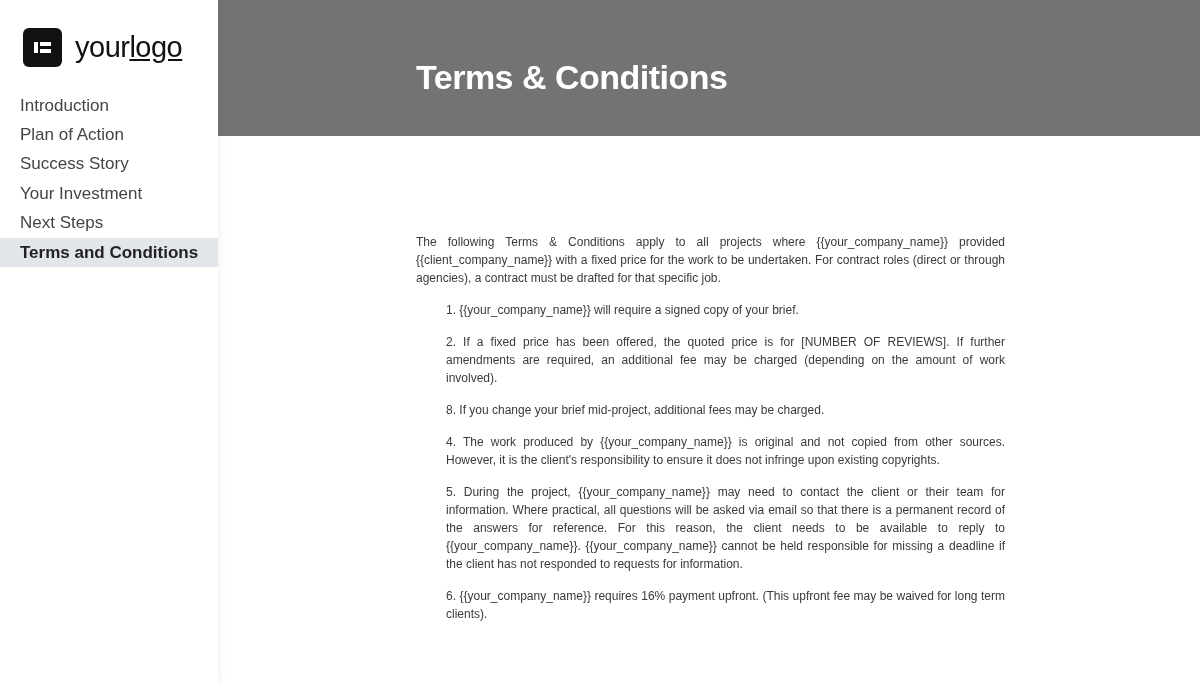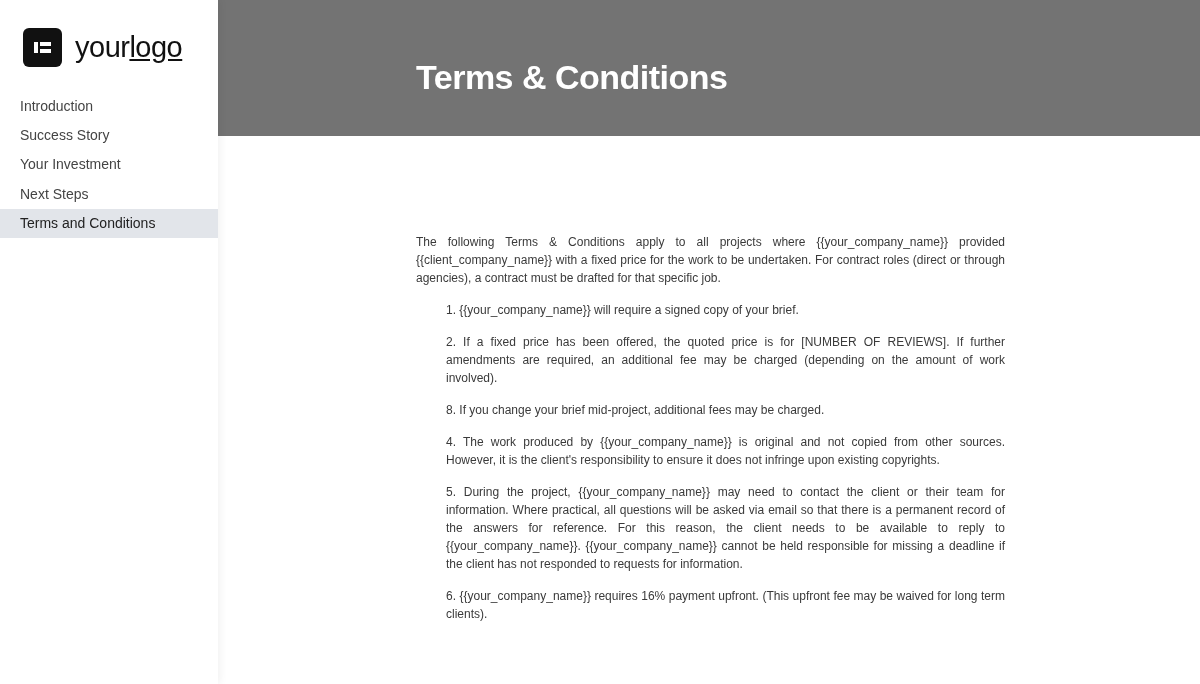--- a/index.html
+++ b/index.html
@@ -21,23 +21,23 @@
   .logo-mark .bar1 { position: absolute; left: 11px; top: 14px; width: 4px; height: 11px; background: #fff; }
   .logo-mark .bar2 { position: absolute; left: 17px; top: 14px; width: 11px; height: 4px; background: #fff; }
   .logo-mark .bar3 { position: absolute; left: 17px; top: 21px; width: 11px; height: 4px; background: #fff; }
   .logo-text { margin-left: 13px; font-size: 29px; color: #111; letter-spacing: -0.5px; line-height: 1; }
   .logo-text .bold { font-weight: 400; }
   .logo-text .light { font-weight: 400; text-decoration: underline; }
 
   .nav { position: absolute; left: 0; top: 91px; width: 218px; }
   .nav-item {
     height: 29.4px; display: flex; align-items: center; padding-left: 20px;
-    font-size: 14px; color: #444; cursor: pointer;
+    font-size: 17px; color: #444; cursor: pointer;
   }
-  .nav-item.active { background: #e2e5ea; font-weight: 400; color: #222; }
+  .nav-item.active { background: #e2e5ea; font-weight: 700; color: #222; }
 
   .header {
     position: absolute; left: 218px; top: 0; width: 982px; height: 136px;
     background: #737373;
   }
   .header-title {
     position: absolute; left: 198px; top: 58px; color: #ffffff;
     font-size: 34px; font-weight: 700; letter-spacing: -0.5px;
   }
 
@@ -58,20 +58,21 @@
       <span class="bar1"></span>
         <span class="bar2"></span>
         <span class="bar3"></span>
     </div>
     <div class="logo-text">
       <span class="bold">your</span><span class="light">logo</span>
     </div>
   </div>
   <nav class="nav">
     <div class="nav-item">Introduction</div>
+    <div class="nav-item">Plan of Action</div>
     <div class="nav-item">Success Story</div>
     <div class="nav-item">Your Investment</div>
     <div class="nav-item">Next Steps</div>
     <div class="nav-item active">Terms and Conditions</div>
   </nav>
 </aside>
 
 <header class="header">
   <h1 class="header-title">Terms &amp; Conditions</h1>
 </header>

